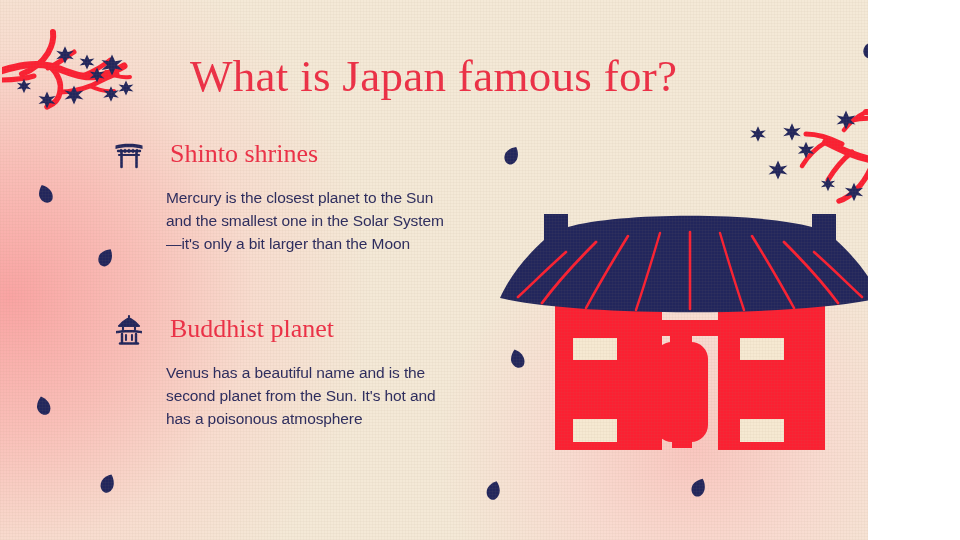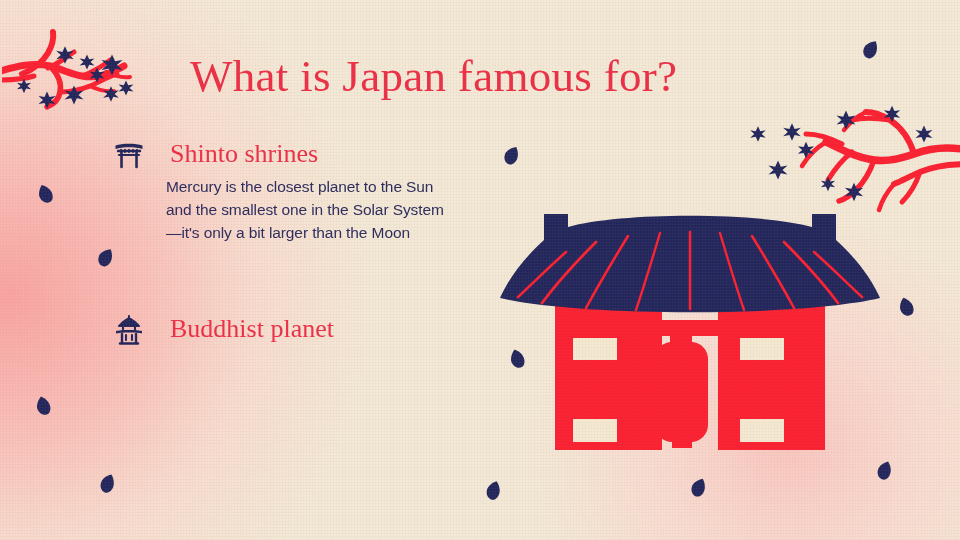--- a/index.html
+++ b/index.html
@@ -2,21 +2,21 @@
 <html><head>
 <meta charset="utf-8">
 <style>
   html, body {
     margin: 0;
     padding: 0;
     background: #ffffff;
   }
   #slide {
     position: relative;
-    width: 960px;
+    width: 868px;
     height: 540px;
     overflow: hidden;
     background-color: #fef9c3;
     font-family: "Liberation Sans", sans-serif;
   }
 
   
   .bg-base {
     position: absolute;
     inset: 0;
@@ -82,21 +82,21 @@
   }
   .block-title {
     font-family: "Liberation Serif", "DejaVu Serif", serif;
     font-size: 26px;
     color: #ed2f46;
     white-space: nowrap;
     line-height: 1;
     padding-bottom: 3px;
   }
   .block-body {
-    margin-top: 4px;
+    margin-top: 15px;
     margin-left: 54px;
     width: 290px;
     font-family: "Liberation Sans", sans-serif;
     font-size: 15.5px;
     line-height: 1.47;
     color: #2b2b5e;
     letter-spacing: -0.1px;
   }
 
   
@@ -322,16 +322,17 @@
           <path d="M4 18 C 8 16.5, 26 16.5, 30 18 L 30 20.5 C 26 19, 8 19, 4 20.5 Z" fill="#22265c" stroke="none"></path>
           <path d="M10 21 L 10 30" stroke-width="2.4"></path>
           <path d="M24 21 L 24 30" stroke-width="2.4"></path>
           <path d="M14 22 L 14 27"></path>
           <path d="M20 22 L 20 27"></path>
           <path d="M8 30.5 L 26 30.5" stroke-width="2.4"></path>
         </g>
       </svg>
       <div class="block-title">Buddhist planet</div>
     </div>
+    <div class="block-body">Venus has a beautiful name and is the second planet from the Sun. It's hot and has a poisonous atmosphere</div>
   </div>
 
   <div class="bg-texture"></div>
 </div>
 
 </body></html>

